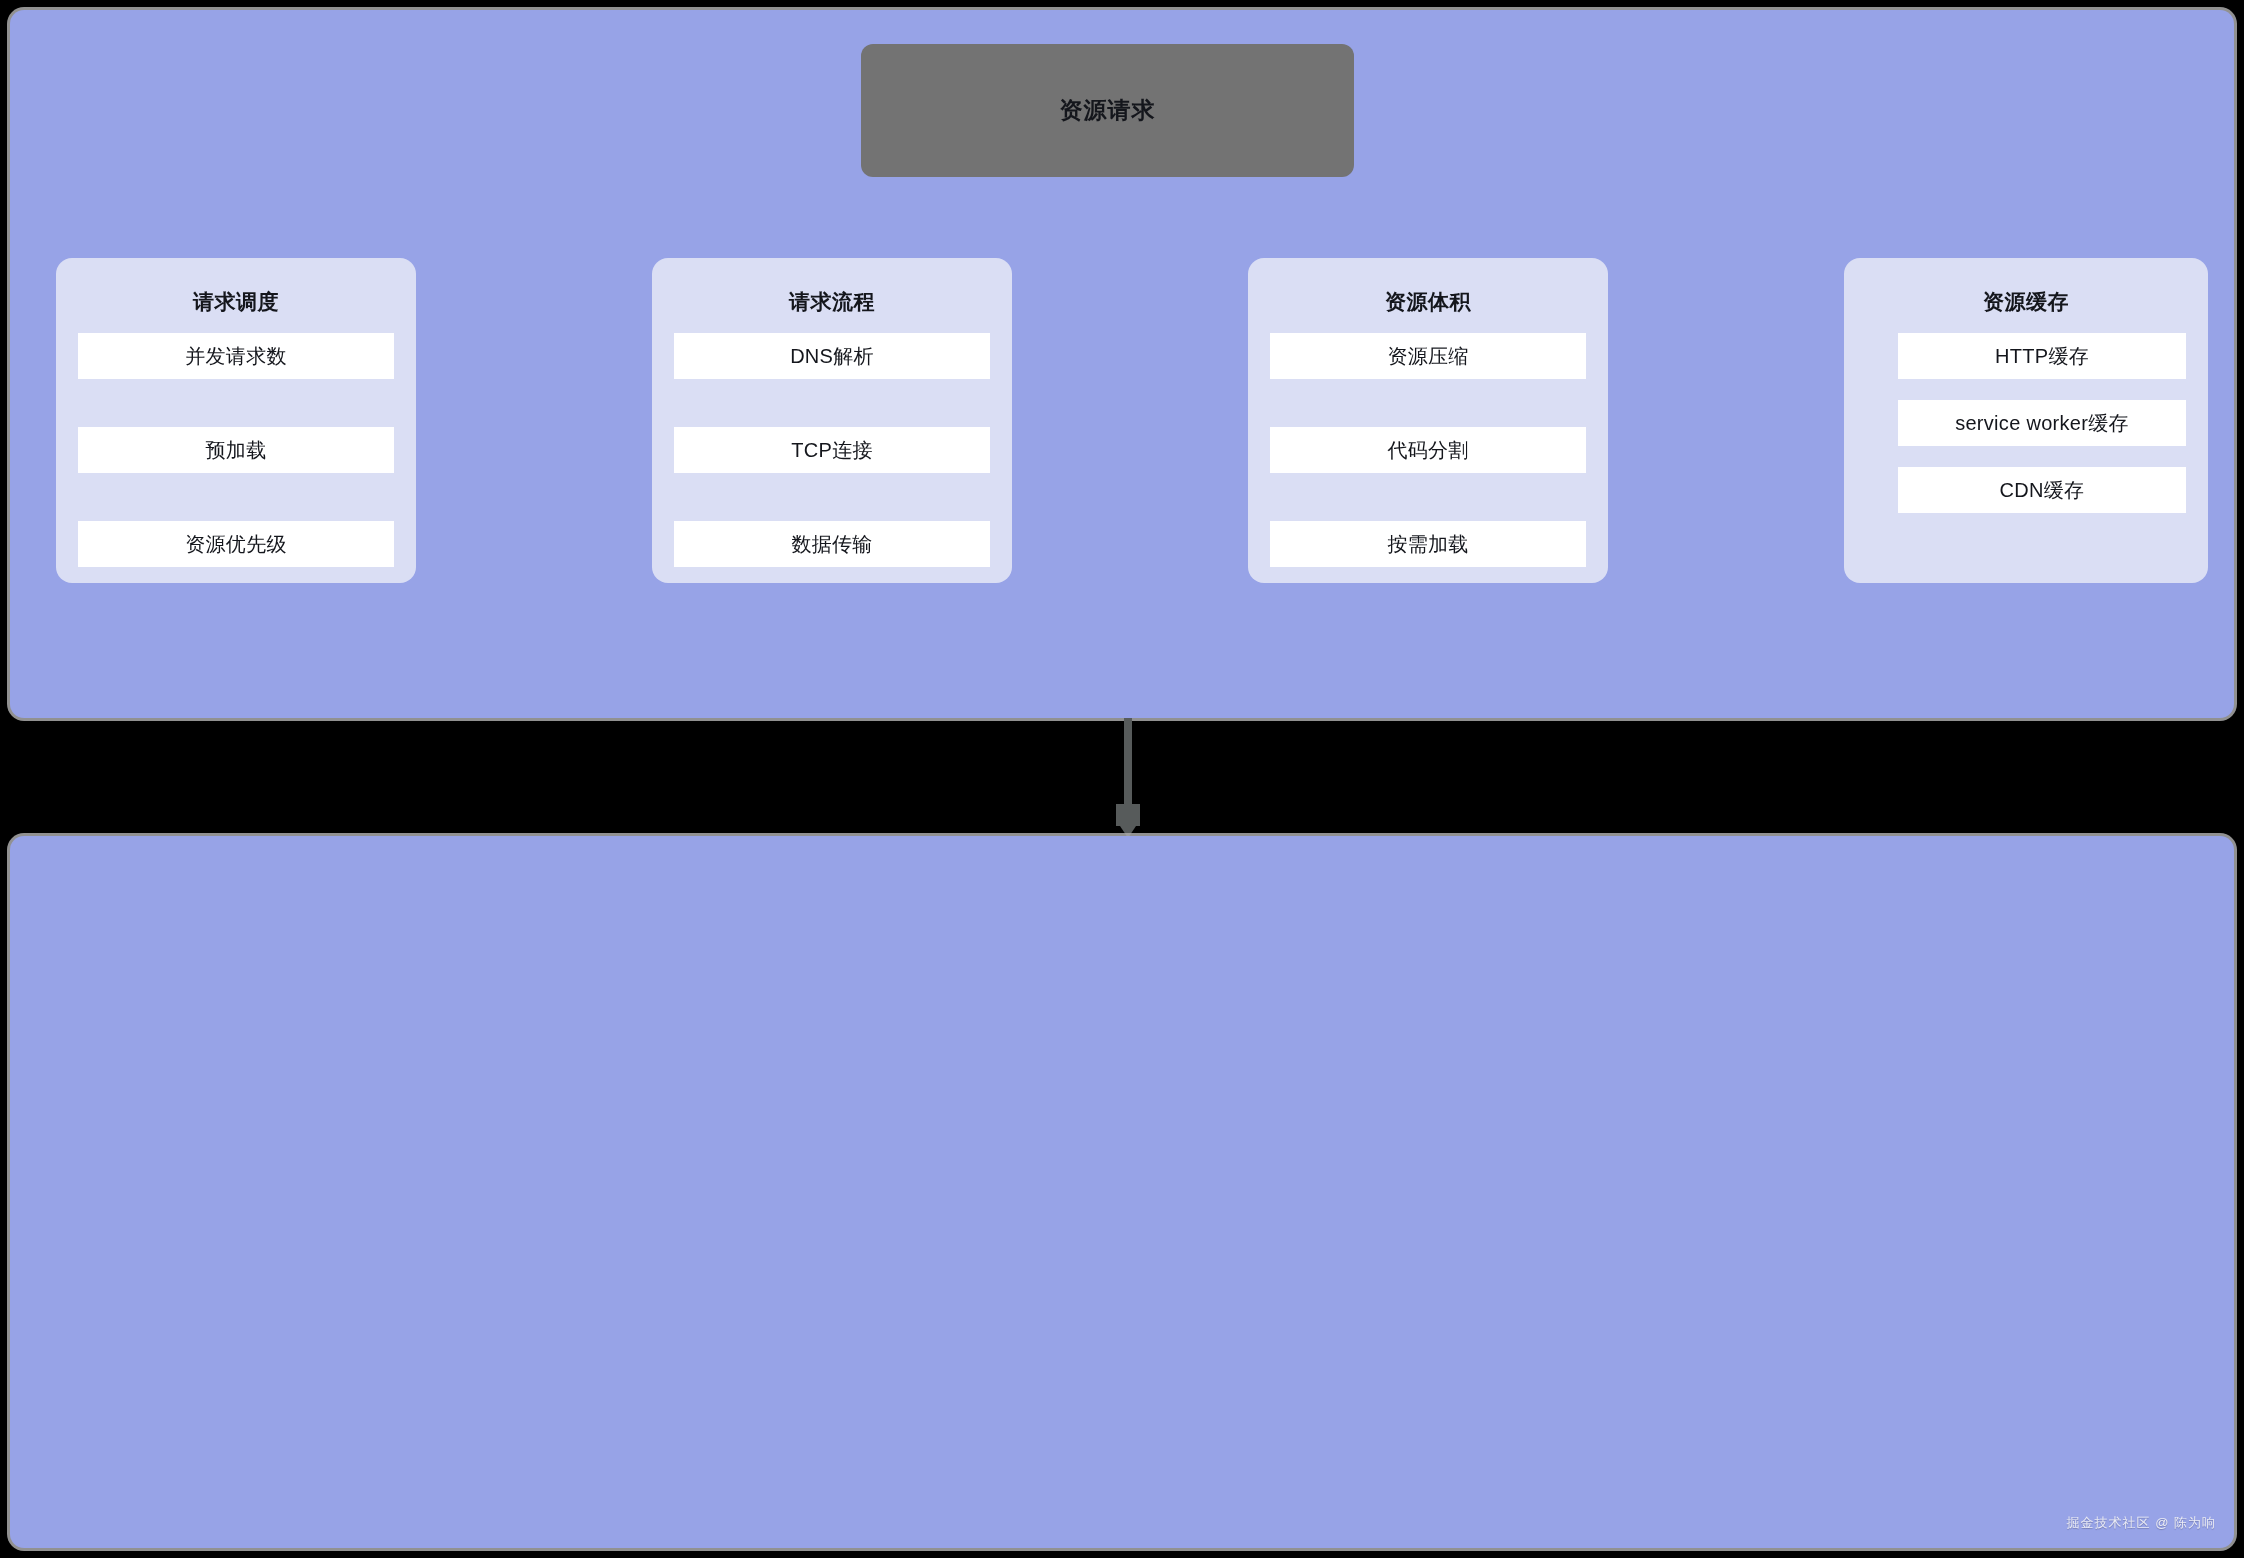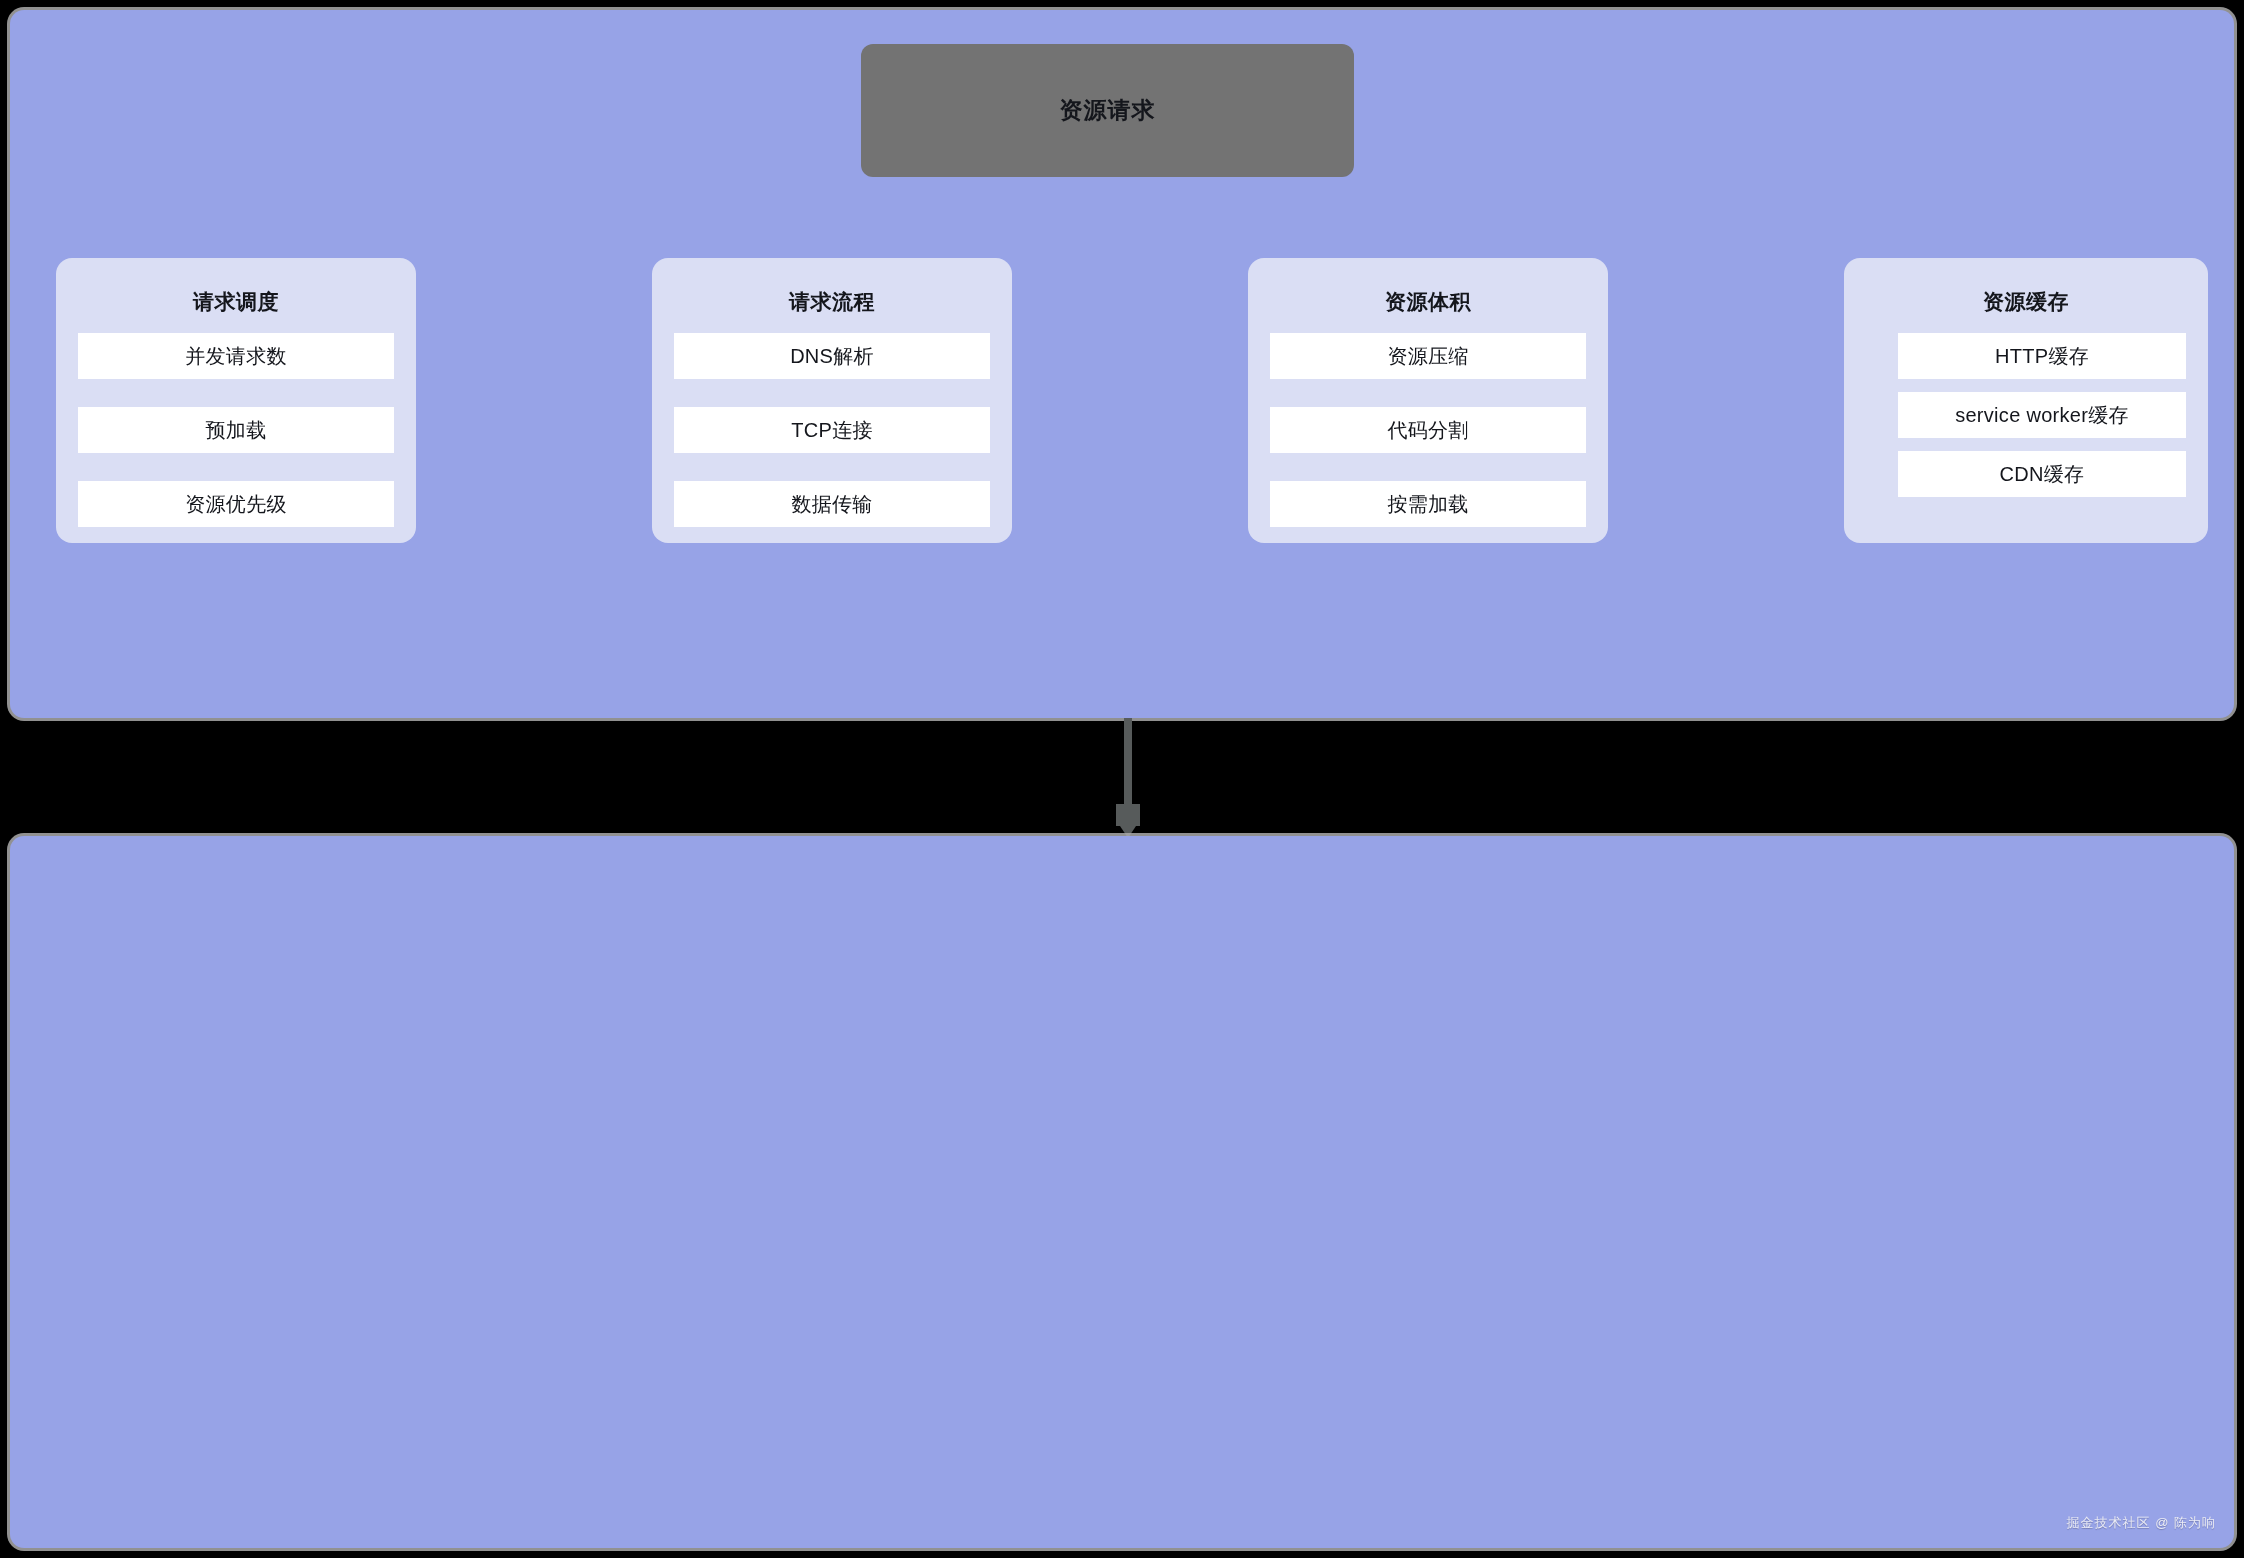--- a/index.html
+++ b/index.html
@@ -102,22 +102,22 @@
     letter-spacing: 0.5px;
     margin: 8px 0 4px 0;
     line-height: 1.3;
   }
 
   .card-items {
     display: flex;
     flex-direction: column;
     margin-top: 14px;
   }
-  .card-items.gap-lg { gap: 28px; }
-  .card-items.gap-xs { gap: 13px; margin-left: 32px; }
+  .card-items.gap-lg { gap: 48px; }
+  .card-items.gap-xs { gap: 21px; margin-left: 32px; }
 
   .card-item {
     background: #FFFFFF;
     height: 46px;
     display: flex;
     align-items: center;
     justify-content: center;
     font-size: 20px;
     color: #14161c;
     white-space: nowrap;

